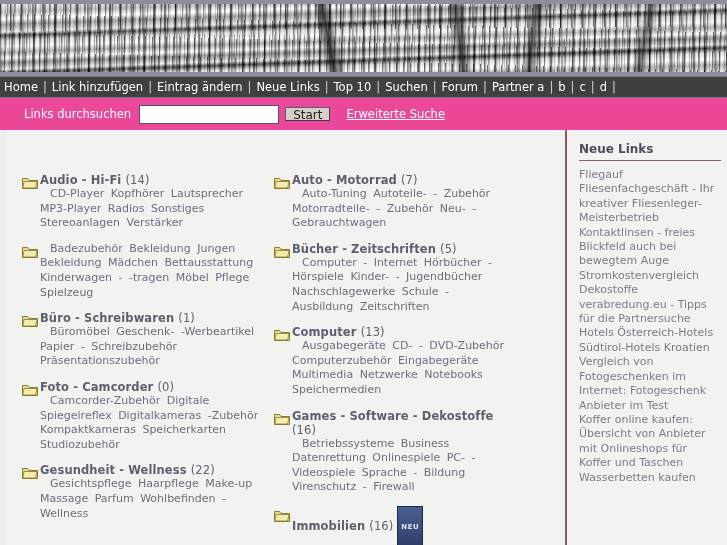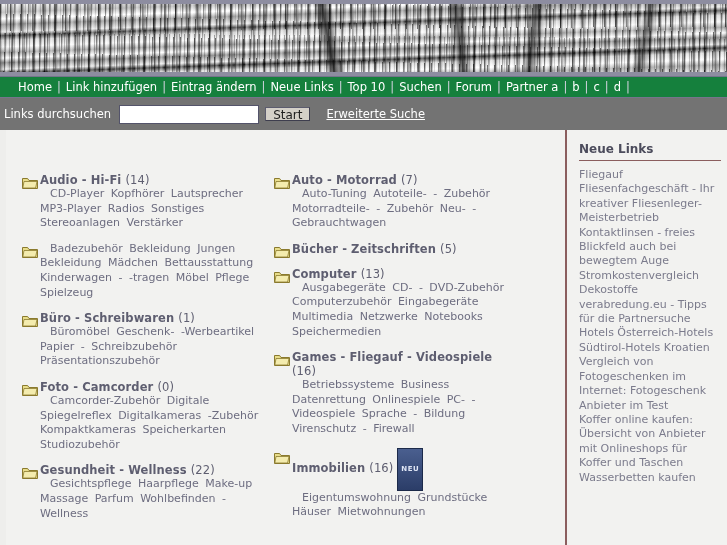--- a/index.html
+++ b/index.html
@@ -50,43 +50,43 @@
     background:
       linear-gradient(79deg, rgba(0,0,0,0.0) 0%, rgba(0,0,0,0.0) 44%, rgba(15,15,15,0.75) 45.2%, rgba(0,0,0,0.0) 46.6%, rgba(0,0,0,0.0) 100%),
       linear-gradient(83deg, rgba(0,0,0,0.0) 0%, rgba(0,0,0,0.0) 62%, rgba(15,15,15,0.65) 63%, rgba(0,0,0,0.0) 64.4%, rgba(0,0,0,0.0) 100%),
       linear-gradient(97deg, rgba(0,0,0,0.0) 0%, rgba(0,0,0,0.0) 72%, rgba(20,20,20,0.62) 73%, rgba(0,0,0,0.0) 74.5%, rgba(0,0,0,0.0) 100%),
       linear-gradient(101deg, rgba(0,0,0,0.0) 0%, rgba(0,0,0,0.0) 87%, rgba(25,25,25,0.55) 88%, rgba(0,0,0,0.0) 89.3%, rgba(0,0,0,0.0) 100%);
   }
 
   
   #navbar {
     width: 727px; height: 22px;
-    background: #15803d;
+    background: #404040;
     border-top: 1px solid #75758c;
     border-bottom: 1px solid #75758c;
     display: flex; align-items: center;
-    padding-left: 18px;
+    padding-left: 4px;
     box-sizing: border-box;
     font-size: 11.5px;
     color: #ffffff;
     white-space: nowrap;
   }
   #navbar a {
     color: #ffffff; text-decoration: none;
     padding: 0 5px;
   }
   #navbar a:first-child { padding-left: 0; }
   #navbar .sep { color: #d2d2de; font-size: 11.5px; }
 
   
   #searchrow {
     width: 727px; height: 32px;
-    background: #737373;
+    background: #ec4899;
     display: flex; align-items: center;
-    padding-left: 4px;
+    padding-left: 24px;
     box-sizing: border-box;
     font-size: 11.5px; color: #ffffff;
   }
   #search-label { margin-right: 8px; color:#ffffff; }
   #search-input {
     width: 132px; height: 15px;
     border: 1px solid #53536a;
     background: #ffffff;
     font-size: 11px;
     padding: 1px 3px;
@@ -293,35 +293,36 @@
               </svg></span>
             <div class="cat-title"><span>Auto - Motorrad</span> <span class="count">(7)</span></div>
             <div class="subcats">Auto-Tuning  Autoteile- - Zubehör  Motorradteile- - Zubehör  Neu- - Gebrauchtwagen</div>
           </div>
           <div class="cat">
             <span class="folder-icon"><svg width="16" height="13" viewBox="0 0 16 13">
                 <path d="M0.5 2.5 L0.5 12.5 L15.5 12.5 L15.5 4.5 L7 4.5 L5.6 2.5 Z" fill="#e8dd8a" stroke="#8a7a2e" stroke-width="1"></path>
                 <path d="M2 5.5 L15 5.5 L13.6 12 L0.8 12 Z" fill="#f4ecae" stroke="#8a7a2e" stroke-width="0.8"></path>
               </svg></span>
             <div class="cat-title"><span>Bücher - Zeitschriften</span> <span class="count">(5)</span></div>
+            <div class="subcats">Computer - Internet  Hörbücher - Hörspiele  Kinder- - Jugendbücher  Nachschlagewerke  Schule - Ausbildung  Zeitschriften</div>
           </div>
           <div class="cat">
             <span class="folder-icon"><svg width="16" height="13" viewBox="0 0 16 13">
                 <path d="M0.5 2.5 L0.5 12.5 L15.5 12.5 L15.5 4.5 L7 4.5 L5.6 2.5 Z" fill="#e8dd8a" stroke="#8a7a2e" stroke-width="1"></path>
                 <path d="M2 5.5 L15 5.5 L13.6 12 L0.8 12 Z" fill="#f4ecae" stroke="#8a7a2e" stroke-width="0.8"></path>
               </svg></span>
             <div class="cat-title"><span>Computer</span> <span class="count">(13)</span></div>
             <div class="subcats">Ausgabegeräte  CD- - DVD-Zubehör  Computerzubehör  Eingabegeräte  Multimedia  Netzwerke  Notebooks  Speichermedien</div>
           </div>
           <div class="cat">
             <span class="folder-icon"><svg width="16" height="13" viewBox="0 0 16 13">
                 <path d="M0.5 2.5 L0.5 12.5 L15.5 12.5 L15.5 4.5 L7 4.5 L5.6 2.5 Z" fill="#e8dd8a" stroke="#8a7a2e" stroke-width="1"></path>
                 <path d="M2 5.5 L15 5.5 L13.6 12 L0.8 12 Z" fill="#f4ecae" stroke="#8a7a2e" stroke-width="0.8"></path>
               </svg></span>
-            <div class="cat-title"><span>Games - Fliegauf - Videospiele</span> <span class="count">(16)</span></div>
+            <div class="cat-title"><span>Games - Software - Dekostoffe</span> <span class="count">(16)</span></div>
             <div class="subcats">Betriebssysteme  Business  Datenrettung  Onlinespiele  PC- - Videospiele  Sprache - Bildung  Virenschutz - Firewall</div>
           </div>
           <div class="cat">
             <span class="folder-icon"><svg width="16" height="13" viewBox="0 0 16 13">
                 <path d="M0.5 2.5 L0.5 12.5 L15.5 12.5 L15.5 4.5 L7 4.5 L5.6 2.5 Z" fill="#e8dd8a" stroke="#8a7a2e" stroke-width="1"></path>
                 <path d="M2 5.5 L15 5.5 L13.6 12 L0.8 12 Z" fill="#f4ecae" stroke="#8a7a2e" stroke-width="0.8"></path>
               </svg></span>
             <div class="cat-title"><span>Immobilien</span> <span class="count">(16)</span><span class="badge-neu">NEU</span></div>
             <div class="subcats">Eigentumswohnung  Grundstücke  Häuser  Mietwohnungen</div>
           </div>

